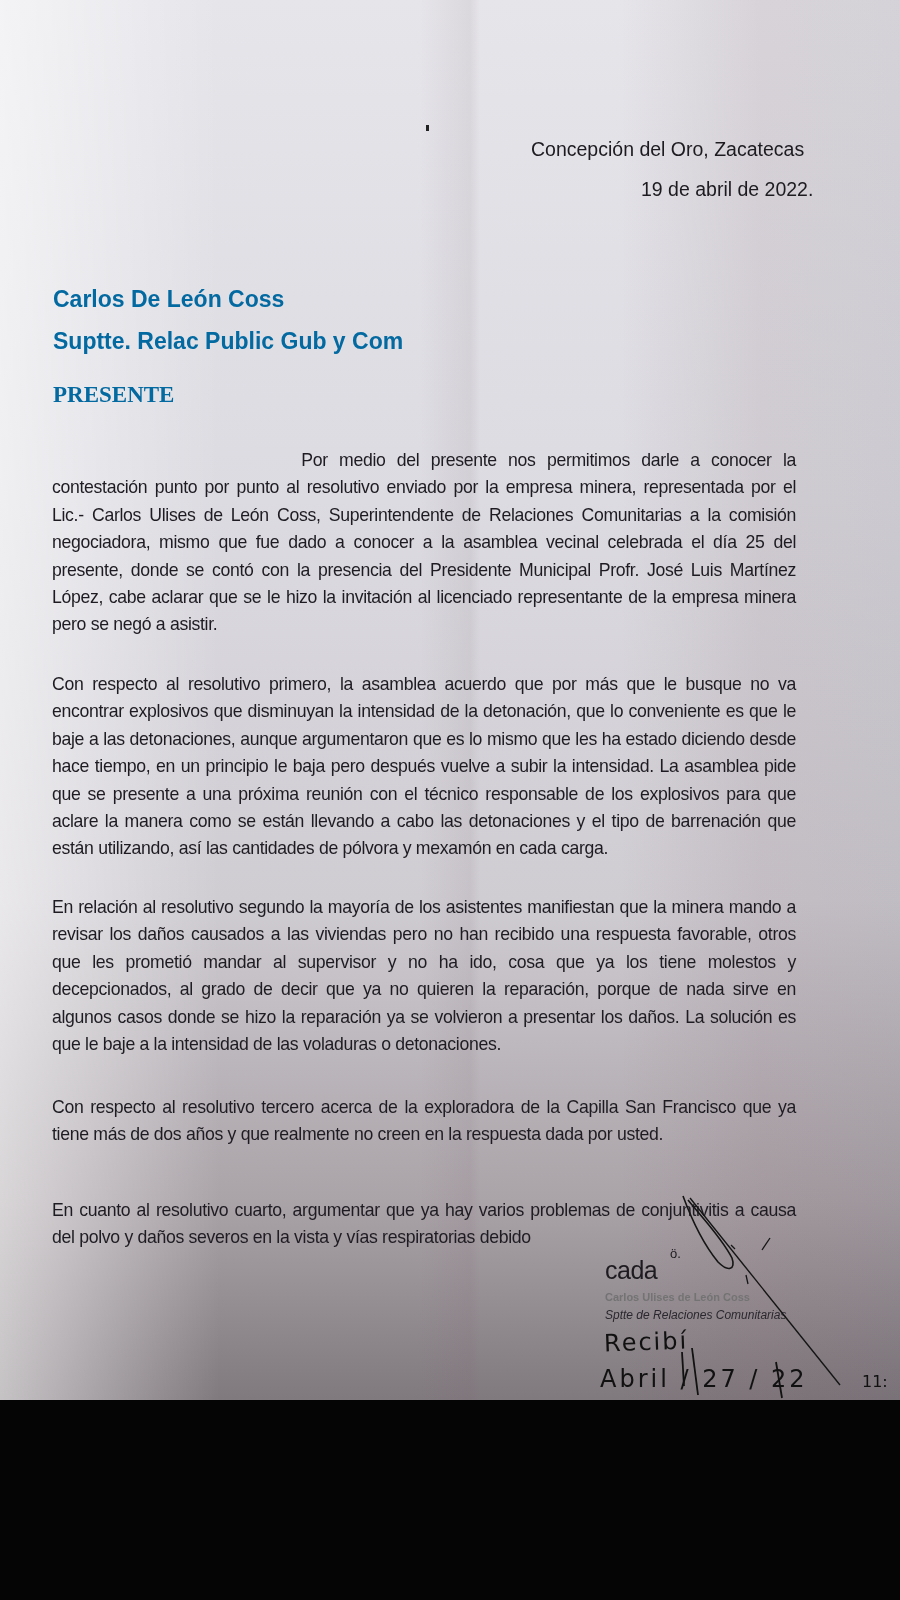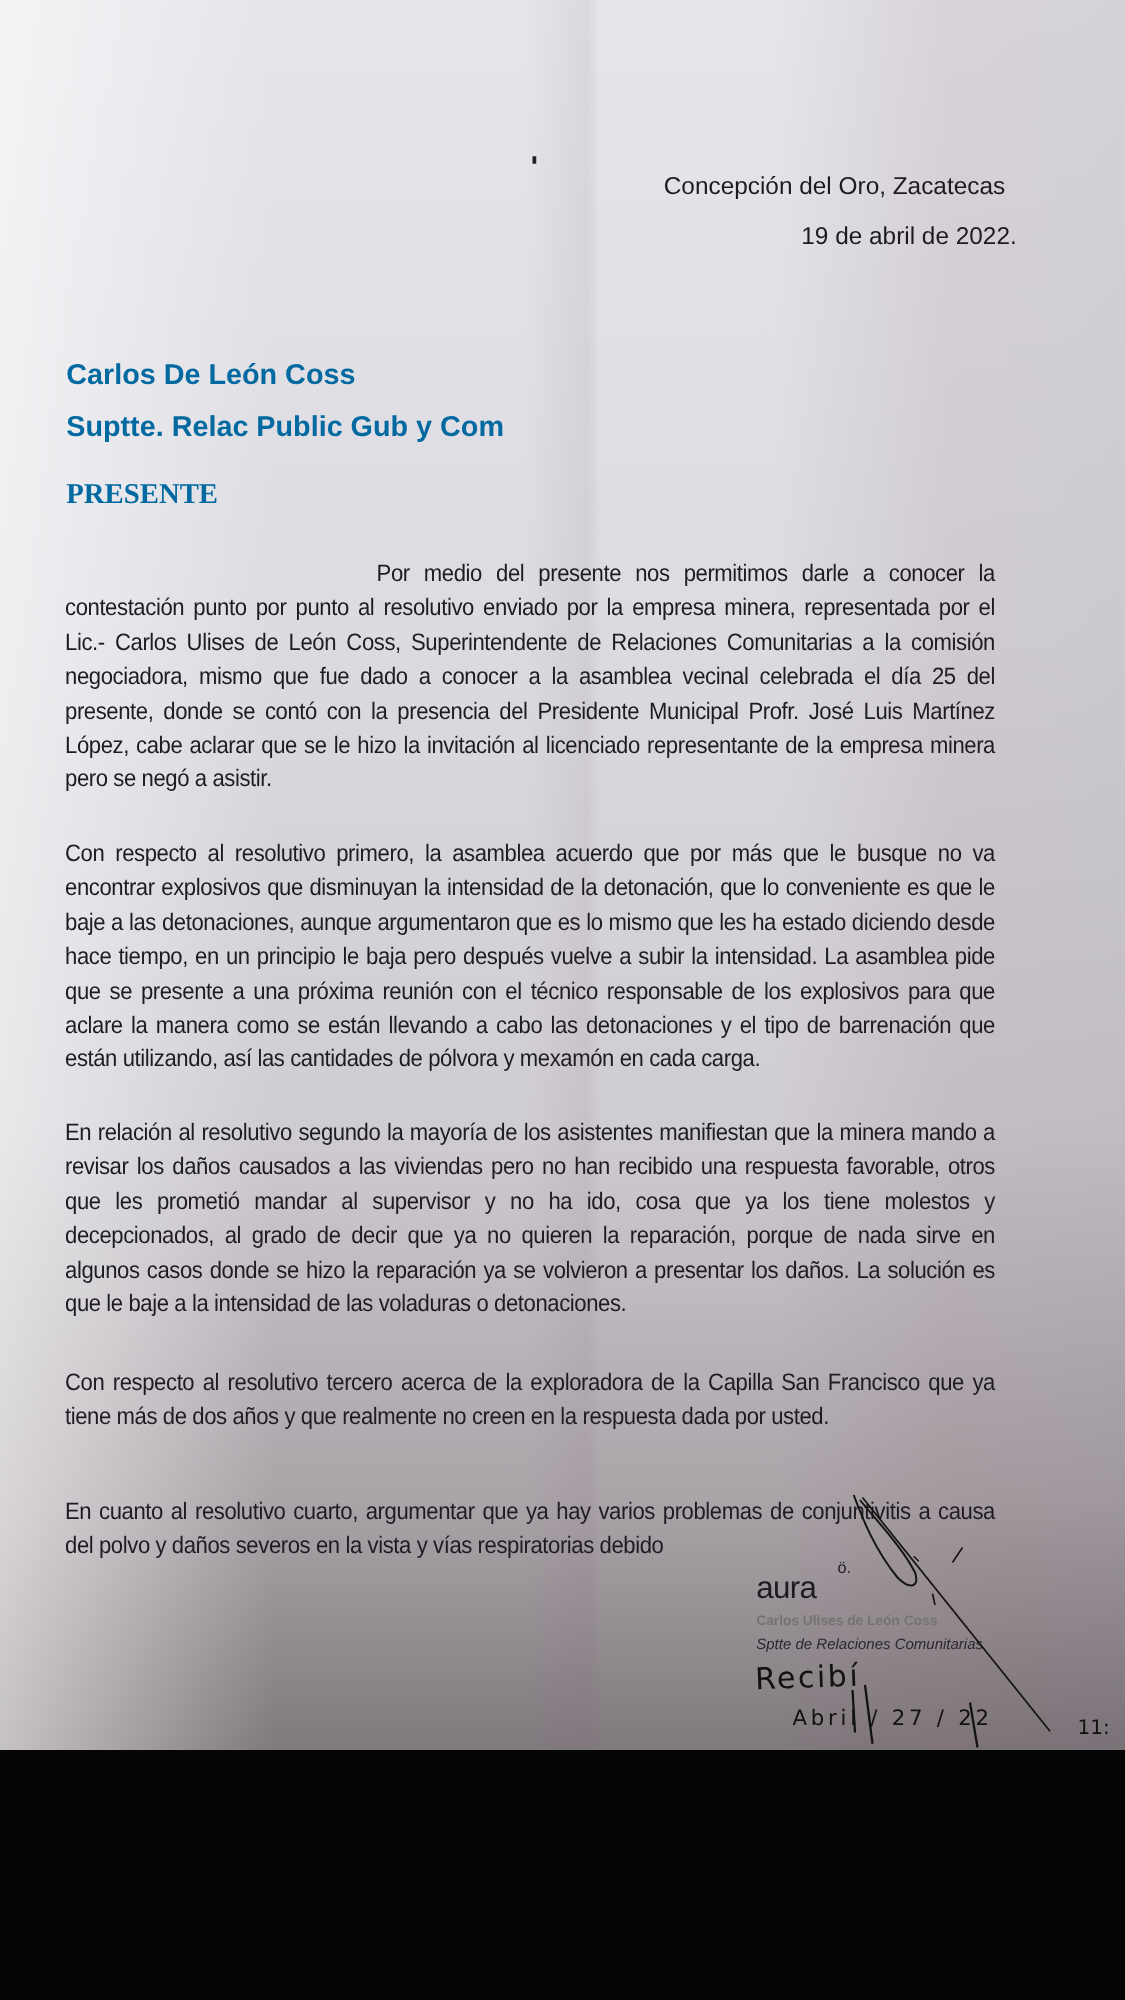--- a/index.html
+++ b/index.html
@@ -48,21 +48,21 @@
   .sig-block { position: absolute; left: 602px; top: 1256px; z-index: 2; color: #1d1b1f; }
   .logo { font-size: 25px; font-weight: normal; position: absolute; left: 3px; top: 0; letter-spacing: -0.5px; }
   .logo-mark { position: absolute; left: 68px; top: -10px; font-size: 13px; }
   .signer { position: absolute; left: 3px; top: 35px; font-size: 11px; font-weight: bold; white-space: nowrap; color: #737373; }
   .signer-title { position: absolute; left: 3px; top: 52px; font-size: 12px; font-style: italic; white-space: nowrap; color: #2a282e; }
   .handwriting {
     position: absolute; z-index: 3; font-family: "DejaVu Sans", sans-serif; color: #111;
     font-weight: normal; white-space: nowrap;
   }
   .hw1 { left: 604px; top: 1328px; font-size: 24px; letter-spacing: 2px; transform: rotate(-2deg); }
-  .hw2 { left: 600px; top: 1365px; font-size: 17px; letter-spacing: 3px; margin-left: 34px; }
+  .hw2 { left: 600px; top: 1365px; font-size: 24px; letter-spacing: 3px; }
   .hw3 { left: 862px; top: 1372px; font-size: 16px; }
   svg.sig { position: absolute; left: 0; top: 0; z-index: 3; pointer-events: none; }
   .dot { position: absolute; left: 426px; top: 125px; width: 3px; height: 6px; background: #222; z-index: 2; }
 </style>
 </head>
 <body>
 
 <div class="paper"></div>
 <div class="bottom-edge"></div>
 <div class="dot"></div>
@@ -84,21 +84,21 @@
   <p>En relación al resolutivo segundo la mayoría de los asistentes manifiestan que la minera mando a revisar los daños causados a las viviendas pero no han recibido una respuesta favorable, otros que les prometió mandar al supervisor y no ha ido, cosa que ya los tiene molestos y decepcionados, al grado de decir que ya no quieren la reparación, porque de nada sirve en algunos casos donde se hizo la reparación ya se volvieron a presentar los daños. La solución es que le baje a la intensidad de las voladuras o detonaciones.</p>
 </div>
 <div class="body-text p4">
   <p>Con respecto al resolutivo tercero acerca de la exploradora de la Capilla San Francisco que ya tiene más de dos años y que realmente no creen en la respuesta dada por usted.</p>
 </div>
 <div class="body-text p5">
   <p>En cuanto al resolutivo cuarto, argumentar que ya hay varios problemas de conjuntivitis a causa del polvo y daños severos en la vista y vías respiratorias debido</p>
 </div>
 
 <div class="sig-block">
-  <span class="logo">aura</span>
+  <span class="logo">cada</span>
   <span class="logo-mark">ö.</span>
   <span class="signer">Carlos Ulises de León Coss</span>
   <span class="signer-title">Sptte de Relaciones Comunitarias</span>
 </div>
 
 <svg class="sig" width="900" height="1600">
   <path d="M683 1196 C 690 1215, 700 1240, 718 1262 C 728 1272, 736 1270, 732 1258 C 722 1238, 700 1215, 688 1200" fill="none" stroke="#151515" stroke-width="1.6"></path>
   <path d="M690 1198 L 840 1385" fill="none" stroke="#151515" stroke-width="1.4"></path>
   <path d="M762 1250 L 770 1238" fill="none" stroke="#151515" stroke-width="1.3"></path>
   <path d="M746 1275 L 748 1284" fill="none" stroke="#151515" stroke-width="1.3"></path>

